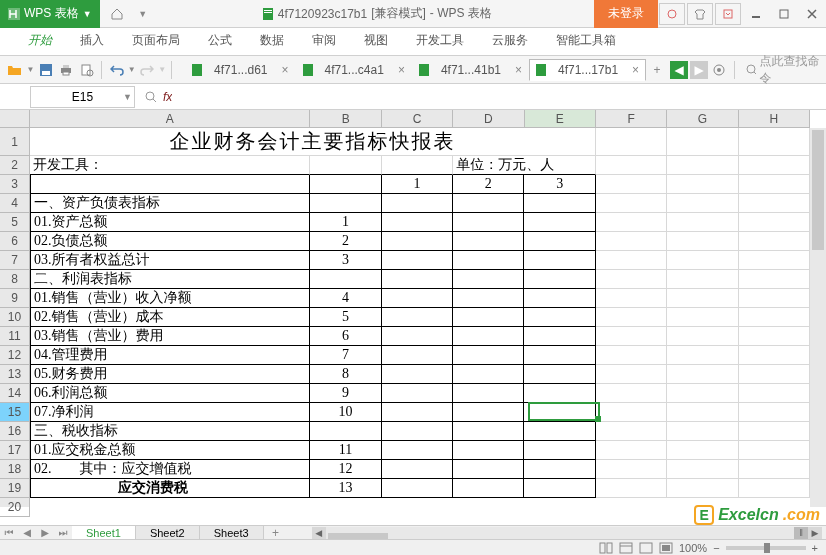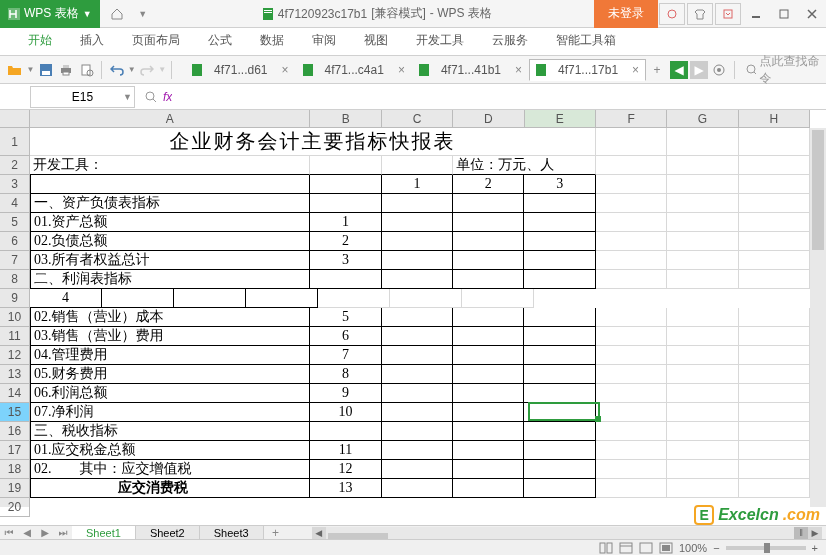--- a/index.html
+++ b/index.html
@@ -12,40 +12,40 @@
 .titlebar .qat { display: flex; align-items: center; gap: 4px; padding: 0 6px; }
 .titlebar .qat-btn { width: 22px; height: 20px; display: flex; align-items: center; justify-content: center; cursor: pointer; }
 .titlebar .doc-title { flex: 1; text-align: center; color: #666; display: flex; align-items: center; justify-content: center; gap: 4px; }
 .titlebar .win-controls { display: flex; align-items: center; gap: 0; }
 .titlebar .login-btn { background: #f07838; color: #fff; padding: 0 14px; height: 28px; display: flex; align-items: center; }
 .titlebar .win-btn { width: 26px; height: 22px; display: flex; align-items: center; justify-content: center; cursor: pointer; margin: 0 1px; border: 1px solid #ccc; }
 
 
 .ribbon-tabs { height: 28px; background: #fff; border-bottom: 1px solid #d0d0d0; display: flex; align-items: flex-end; padding-left: 14px; }
 .ribbon-tab { padding: 6px 14px; color: #555; cursor: pointer; }
-.ribbon-tab.active { color: #2e9c3e; }
+.ribbon-tab.active { color: #2e9c3e; font-style: italic; }
 
 
 .toolbar-row { height: 28px; background: #f5f5f5; border-bottom: 1px solid #d0d0d0; display: flex; align-items: center; padding: 0 6px; gap: 2px; }
 .tb-btn { width: 22px; height: 22px; display: flex; align-items: center; justify-content: center; cursor: pointer; }
 .tb-sep { width: 1px; height: 18px; background: #ccc; margin: 0 3px; }
 .doc-tabs { display: flex; align-items: center; gap: 0; margin-left: 8px; flex: 1; }
 .doc-tab { display: flex; align-items: center; gap: 12px; padding: 3px 6px; color: #555; cursor: pointer; border: 1px solid transparent; }
 .doc-tab.active { background: #fff; border: 1px solid #bbb; border-bottom: 1px solid #fff; }
 .doc-tab .close-x { color: #888; margin-left: 2px; }
 .nav-arrows { display: flex; gap: 2px; }
 .nav-arrow { width: 18px; height: 18px; background: #2e9c3e; color: #fff; display: flex; align-items: center; justify-content: center; cursor: pointer; }
 .search-hint { color: #999; margin-left: 6px; display: flex; align-items: center; gap: 4px; }
 
 
 .formula-row { height: 26px; border-bottom: 1px solid #d0d0d0; display: flex; align-items: center; background: #fff; }
 .name-box { width: 105px; height: 22px; border: 1px solid #ccc; margin-left: 30px; display: flex; align-items: center; justify-content: center; position: relative; }
 .name-box-dd { position: absolute; right: 2px; color: #888; }
 .fx-controls { display: flex; align-items: center; gap: 6px; margin-left: 10px; }
-.fx-label { font-style: italic; color: #a21caf; }
+.fx-label { font-style: italic; color: #7f1d1d; }
 .formula-input { flex: 1; height: 22px; border: none; padding: 0 6px; }
 
 
 .sheet-area { position: absolute; top: 110px; bottom: 30px; left: 0; right: 0; overflow: hidden; background: #fff; }
 .corner { position: absolute; left: 0; top: 0; width: 30px; height: 18px; background: #e8e8e8; border-right: 1px solid #bbb; border-bottom: 1px solid #bbb; }
 .col-headers { position: absolute; top: 0; left: 30px; right: 16px; height: 18px; display: flex; background: #e8e8e8; }
 .col-header { border-right: 1px solid #bbb; border-bottom: 1px solid #bbb; display: flex; align-items: center; justify-content: center; color: #555; cursor: pointer; }
 .col-header.sel { background: #d8e8d8; }
 .row-headers { position: absolute; top: 18px; left: 0; width: 30px; bottom: 18px; background: #e8e8e8; }
 .row-header { height: 19px; border-right: 1px solid #bbb; border-bottom: 1px solid #bbb; display: flex; align-items: center; justify-content: center; color: #555; cursor: pointer; }
@@ -376,20 +376,21 @@
         <div class="cell b-l b-r b-b" style="width: 283px;">二、利润表指标</div>
         <div class="cell center b-r b-b" style="width: 72px;"></div>
         <div class="cell b-r b-b" style="width: 72px;"></div>
         <div class="cell b-r b-b" style="width: 72px;"></div>
         <div class="cell b-r b-b" style="width: 72px;"></div>
         <div class="cell" style="width: 72px;"></div>
         <div class="cell" style="width: 72px;"></div>
         <div class="cell" style="width: 72px;"></div>
       </div>
       <div class="row">
+        <div class="cell b-l b-r b-b" style="width: 283px;">01.销售（营业）收入净额</div>
         <div class="cell center b-r b-b" style="width: 72px;">4</div>
         <div class="cell b-r b-b" style="width: 72px;"></div>
         <div class="cell b-r b-b" style="width: 72px;"></div>
         <div class="cell b-r b-b" style="width: 72px;"></div>
         <div class="cell" style="width: 72px;"></div>
         <div class="cell" style="width: 72px;"></div>
         <div class="cell" style="width: 72px;"></div>
       </div>
       <div class="row">
         <div class="cell b-l b-r b-b" style="width: 283px;">02.销售（营业）成本</div>

